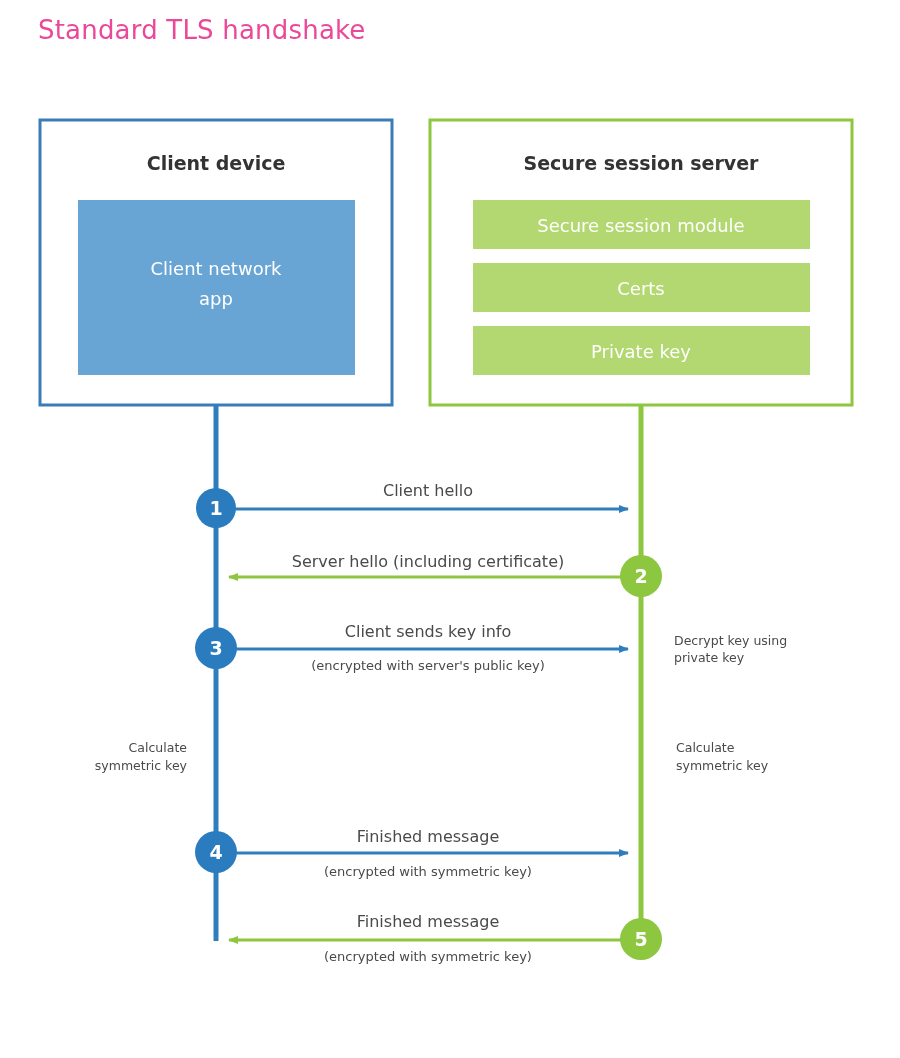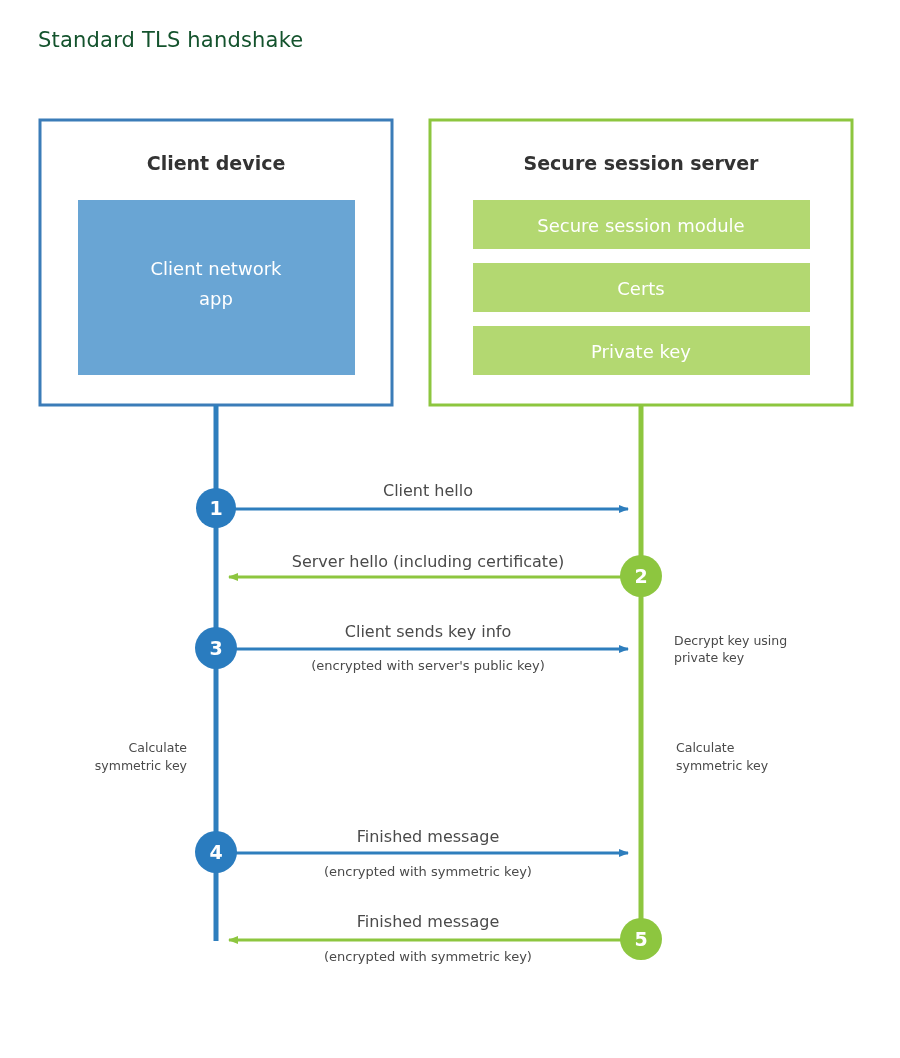--- a/index.html
+++ b/index.html
@@ -16,25 +16,25 @@
   }
   #diagram-root {
     position: absolute;
     left: 0; top: 0;
     width: 900px;
     height: 1058px;
   }
   .page-title {
     position: absolute;
     left: 38px;
-    top: 28px;
+    top: 15px;
     font-family: "DejaVu Sans", sans-serif;
-    font-size: 21px;
+    font-size: 26px;
     font-weight: 400;
-    color: #14532d;
+    color: #ec4899;
     letter-spacing: 0.2px;
     white-space: nowrap;
   }
   svg.seq {
     position: absolute;
     left: 0;
     top: 0;
     width: 900px;
     height: 1058px;
   }

